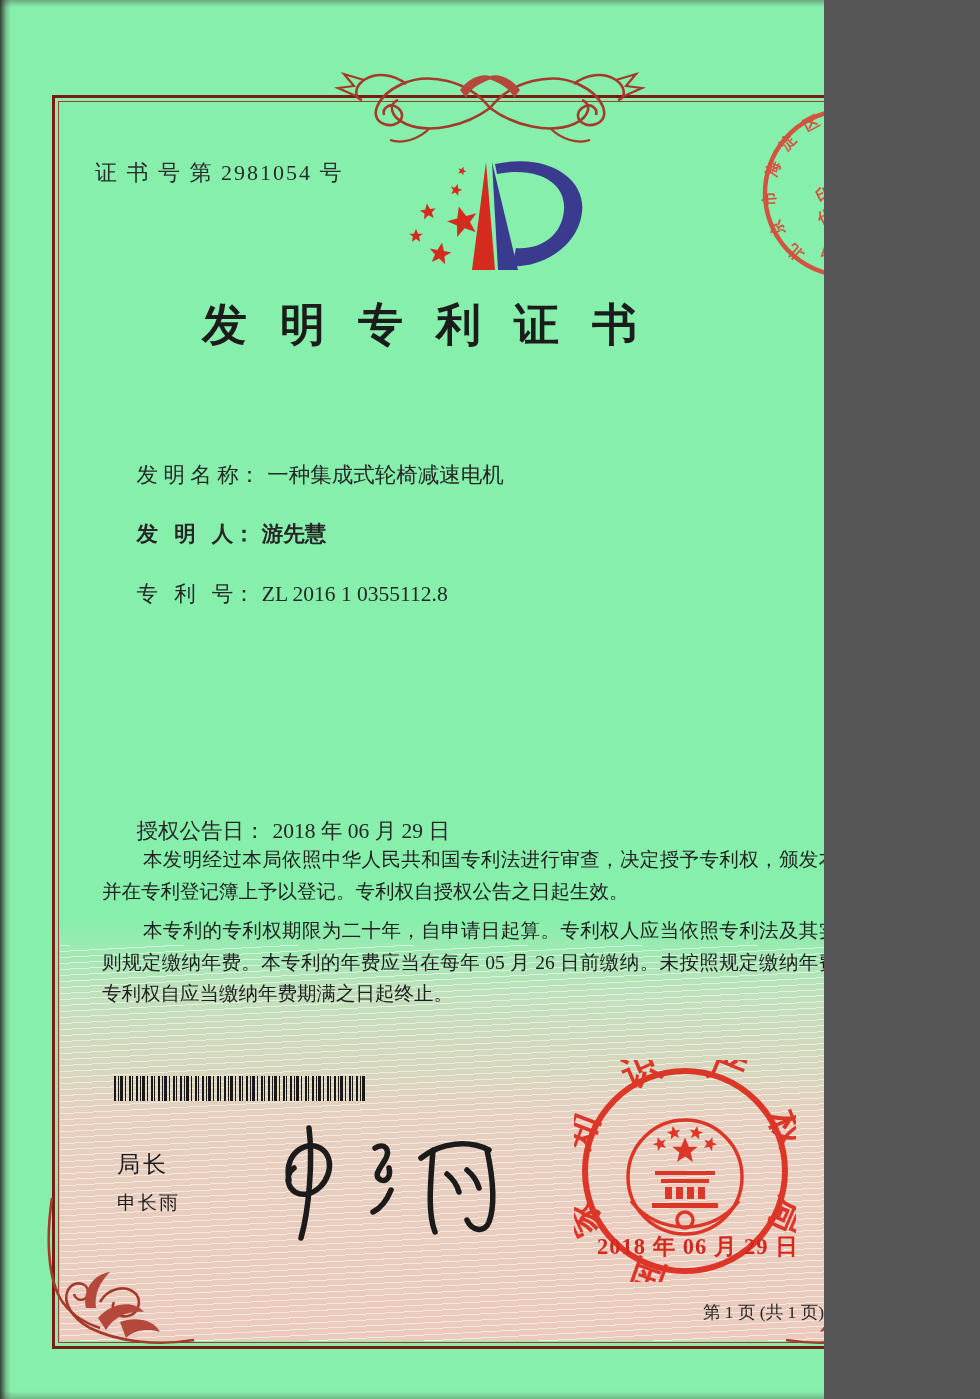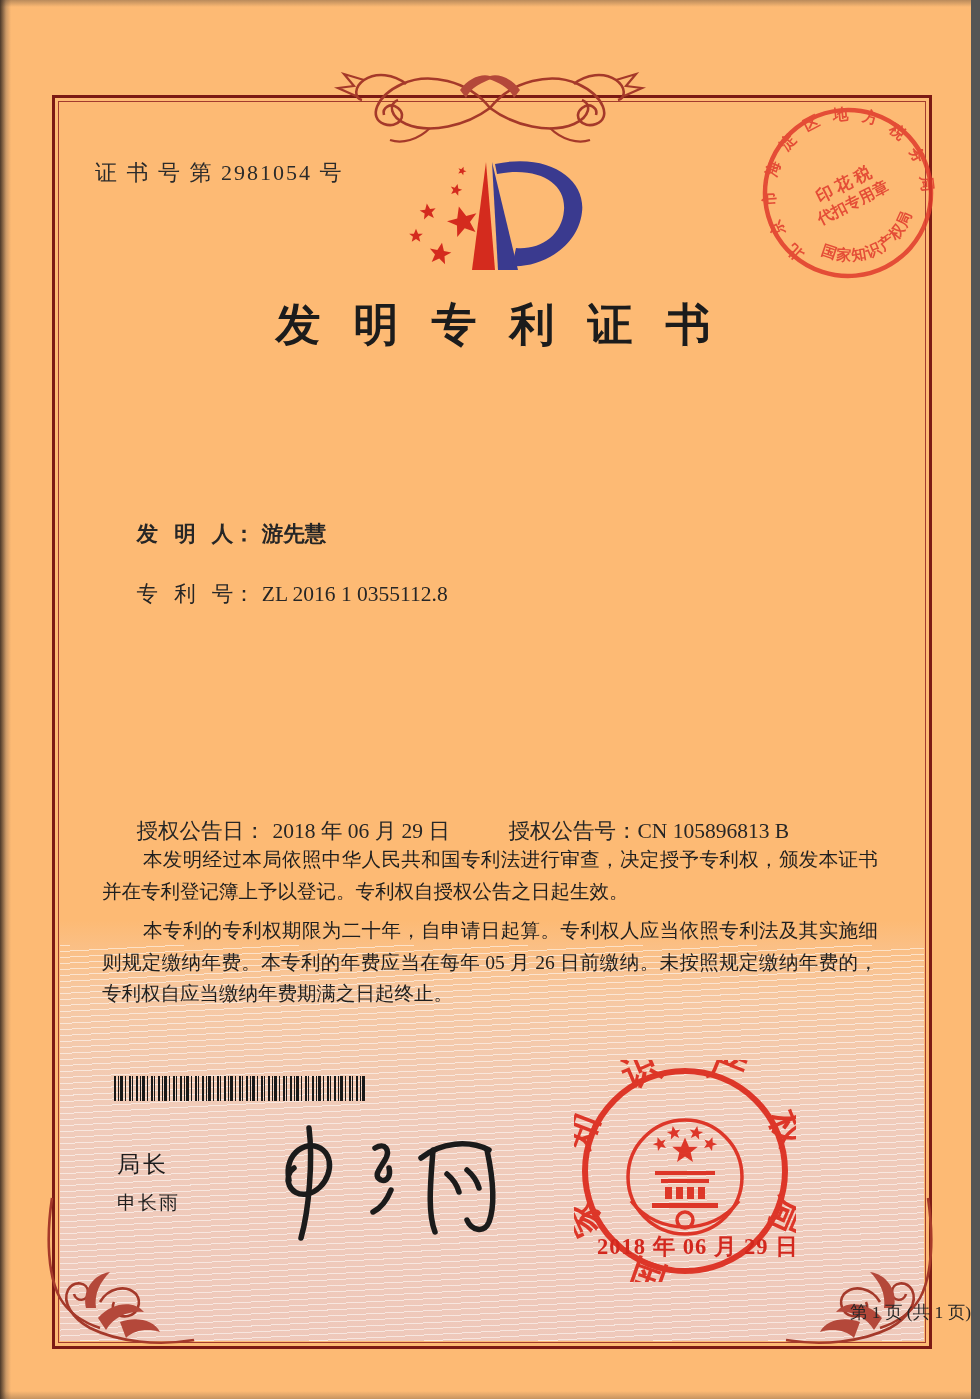--- a/index.html
+++ b/index.html
@@ -1,18 +1,18 @@
 <!DOCTYPE html>
 <html><head>
 <meta charset="utf-8">
 <style>
   html,body{margin:0;padding:0;background:#555;}
   .page{
-    position:relative;width:971px;height:1399px;overflow:hidden;
-    background:#fdba74;
+    position:relative;width:824px;height:1399px;overflow:hidden;
+    background:#86efac;
     font-family:"Liberation Serif","DejaVu Serif",serif;
     color:#262626;
   }
   .scan-edge-left{position:absolute;left:0;top:0;width:11px;height:100%;
     background:linear-gradient(90deg,rgba(30,24,22,.8),rgba(90,78,70,.3) 55%,rgba(0,0,0,0));z-index:9;}
   .scan-edge-top{position:absolute;left:0;top:0;width:100%;height:7px;
     background:linear-gradient(180deg,rgba(60,50,45,.35),rgba(0,0,0,0));z-index:9;}
   .scan-edge-bottom{position:absolute;left:0;bottom:0;width:100%;height:8px;
     background:linear-gradient(0deg,rgba(60,50,45,.28),rgba(0,0,0,0));z-index:9;}
 
@@ -139,31 +139,31 @@
     </text>
     <text font-size="15" fill="#e03a2c" font-weight="600">
       <textPath href="#ts-bot" startOffset="0" textLength="112" lengthAdjust="spacing">国家知识产权局</textPath>
     </text>
     <text x="0" y="-4" text-anchor="middle" font-size="17" font-weight="700" fill="#e03a2c">印 花 税</text>
     <text x="0" y="16" text-anchor="middle" font-size="15.5" font-weight="700" fill="#e03a2c">代扣专用章</text>
   </svg>
 
   <div class="abs title">发明专利证书</div>
 
+  <div class="row pre" style="top:435px;">
+    <span class="lbl">发 明 名 称：</span><span class="val">一种集成式轮椅减速电机</span>
+  </div>
   <div class="row pre" style="top:494px;font-weight:bold;">
     <span class="lbl">发   明   人：</span><span class="val">游先慧</span>
   </div>
   <div class="row pre" style="top:554px;">
     <span class="lbl">专   利   号：</span><span class="val">ZL 2016 1 0355112.8</span>
   </div>
   <div class="row pre" style="top:791px;">
     <span class="lbl">授权公告日：</span><span class="val">2018 年 06 月 29 日</span>
-  </div>
-  <div class="grant-no pre">
-    <span class="lbl">授权公告号：</span><span class="val">CN 105896813 B</span>
   </div>
 
   <div class="abs body-text">
     <p>本发明经过本局依照中华人民共和国专利法进行审查，决定授予专利权，颁发本证书并在专利登记簿上予以登记。专利权自授权公告之日起生效。</p>
     <p>本专利的专利权期限为二十年，自申请日起算。专利权人应当依照专利法及其实施细则规定缴纳年费。本专利的年费应当在每年 05 月 26 日前缴纳。未按照规定缴纳年费的，专利权自应当缴纳年费期满之日起终止。</p>
   </div>
 
   <div class="abs barcode"></div>
 
   <div class="abs signer-role">局长</div>

